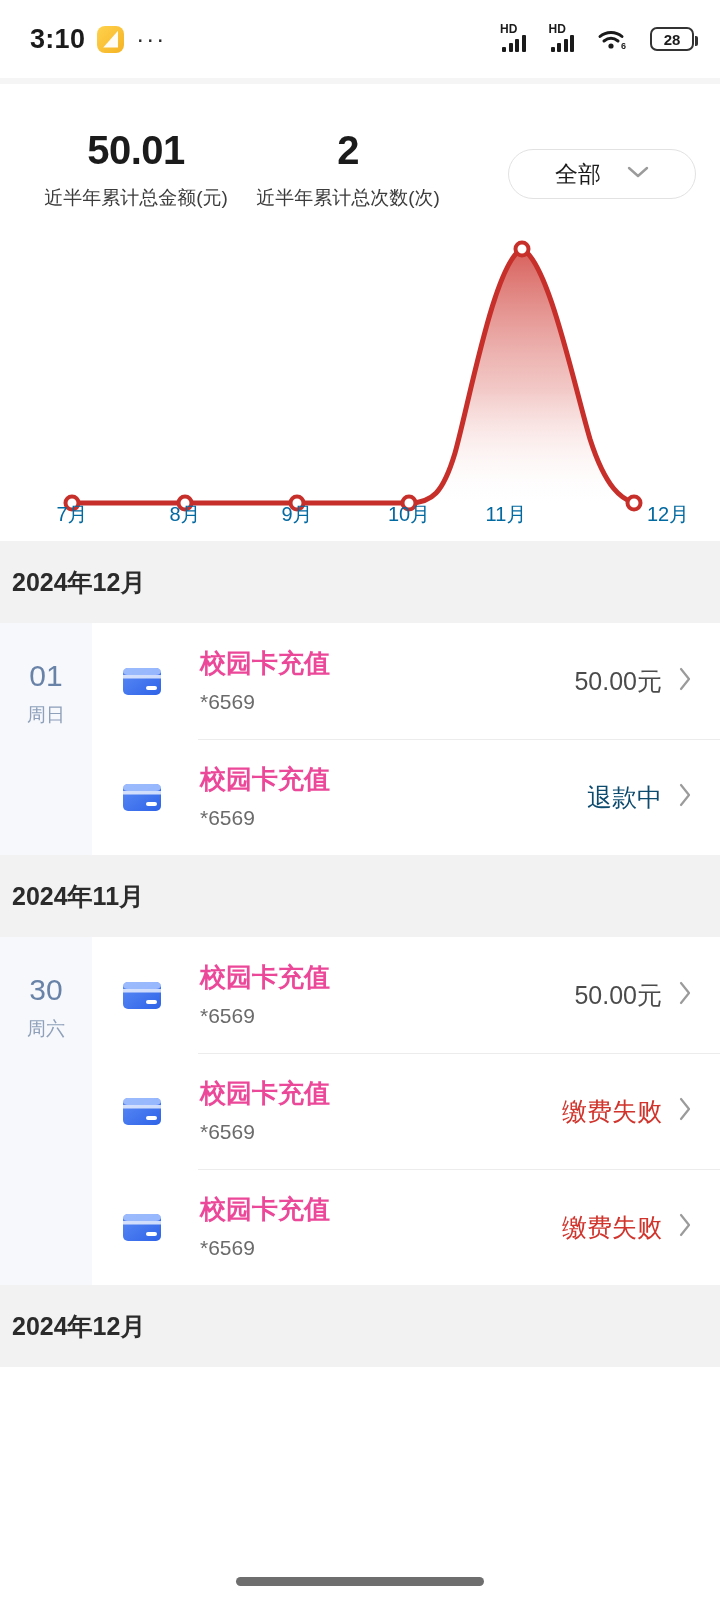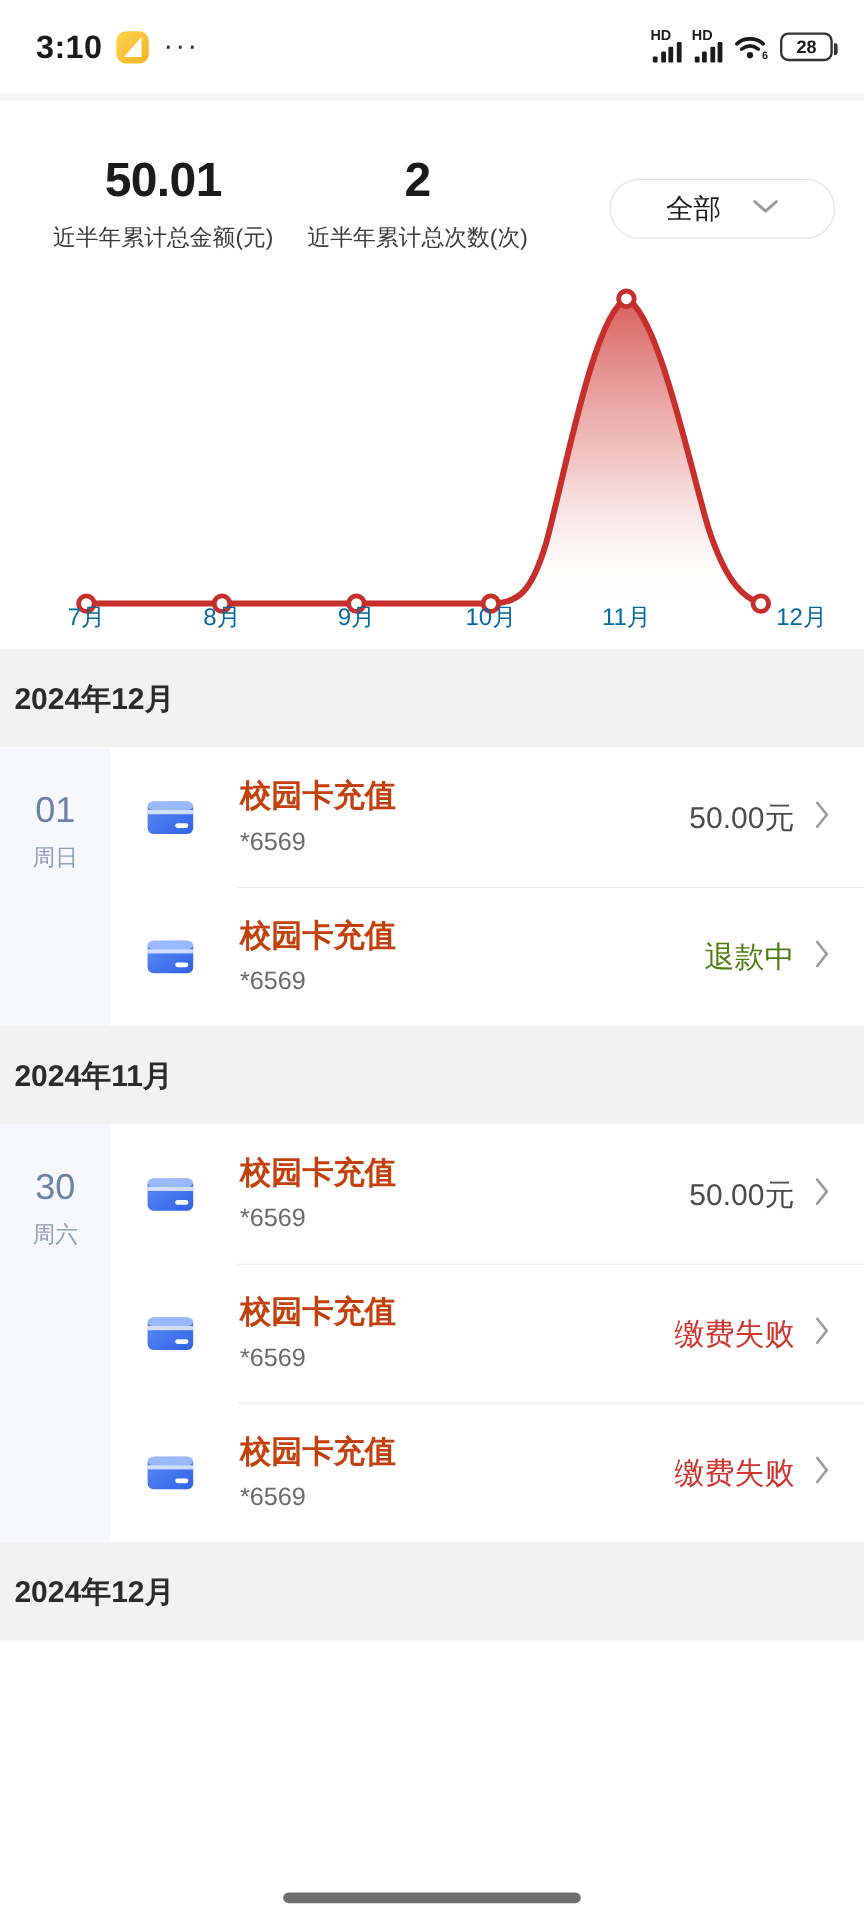--- a/index.html
+++ b/index.html
@@ -23,21 +23,21 @@
     background:linear-gradient(135deg,#ffd24d 0%,#f5b324 100%);
     position:relative; overflow:hidden;
   }
   .sb-appicon::after {
     content:""; position:absolute; left:6px; top:5px;
     width:15px; height:17px; background:#ffffff;
     clip-path:polygon(100% 0,100% 100%,0 100%);
     opacity:.95;
   }
   .sb-dots { font-size:24px; color:#2b2b2b; letter-spacing:2px; line-height:10px; }
-  .sb-right { display:flex; align-items:center; gap:9px; }
+  .sb-right { display:flex; align-items:center; gap:23px; }
   .hdgroup { position:relative; display:flex; align-items:flex-end; height:26px; }
   .hd-label {
     position:absolute; top:-3px; left:0; font-size:12px;
     font-weight:700; color:#1b1b1b; line-height:1;
   }
   .bars { display:flex; align-items:flex-end; gap:2.5px; height:19px; margin-left:2px; }
   .bars i { width:4px; background:#1b1b1b; border-radius:1px; display:block; }
   .bars i:nth-child(1){height:5px;} .bars i:nth-child(2){height:9px;}
   .bars i:nth-child(3){height:13px;} .bars i:nth-child(4){height:17px;}
   .wifi { position:relative; width:30px; height:24px; }
@@ -119,27 +119,27 @@
     height:116px; display:flex; align-items:center;
     padding:0 28px 0 26px; position:relative;
   }
   .row + .row::before {
     content:""; position:absolute; left:106px; right:0; top:0;
     height:1px; background:#ececec;
   }
   .card-icon { width:48px; height:48px; flex:0 0 48px; position:relative; }
   .row-mid { margin-left:34px; flex:1; }
   .row-title {
-    font-size:26px; font-weight:700; color:#c2410c; line-height:1.2;
+    font-size:26px; font-weight:700; color:#ec4899; line-height:1.2;
   }
   .row-sub { margin-top:10px; font-size:21px; color:#6b6b6b; }
   .row-right { display:flex; align-items:center; gap:16px; }
   .row-amt { font-size:25px; color:#4b4b4b; }
   .row-amt.failed { color:#d0342c; }
-  .row-amt.pending { color:#4d7c0f; }
+  .row-amt.pending { color:#0c4a6e; }
   .row-chev { display:block; }
 
   
   .home-ind {
     position:absolute; left:50%; bottom:14px; transform:translateX(-50%);
     width:248px; height:9px; border-radius:6px; background:#6e6e6e;
   }
 </style>
 </head>
 <body>
@@ -234,21 +234,21 @@
       <circle cx="297" cy="282" r="6.5" fill="#ffffff" stroke="#c62f2a" stroke-width="4"></circle>
       <circle cx="409" cy="282" r="6.5" fill="#ffffff" stroke="#c62f2a" stroke-width="4"></circle>
       <circle cx="522" cy="28" r="6.5" fill="#ffffff" stroke="#c62f2a" stroke-width="4"></circle>
       <circle cx="634" cy="282" r="6.5" fill="#ffffff" stroke="#c62f2a" stroke-width="4"></circle>
     </svg>
     <div class="xaxis">
       <span class="xtick" style="left:72px">7月</span>
       <span class="xtick" style="left:185px">8月</span>
       <span class="xtick" style="left:297px">9月</span>
       <span class="xtick" style="left:409px">10月</span>
-      <span class="xtick" style="left:522px">11月</span>
+      <span class="xtick" style="left:506px">11月</span>
       <span class="xtick" style="left:668px">12月</span>
     </div>
   </div>
 
   <div class="list">
 
     <div class="sec-head">
       <span class="sec-head-txt">2024年12月</span>
     </div>
     <div class="daygroup">

